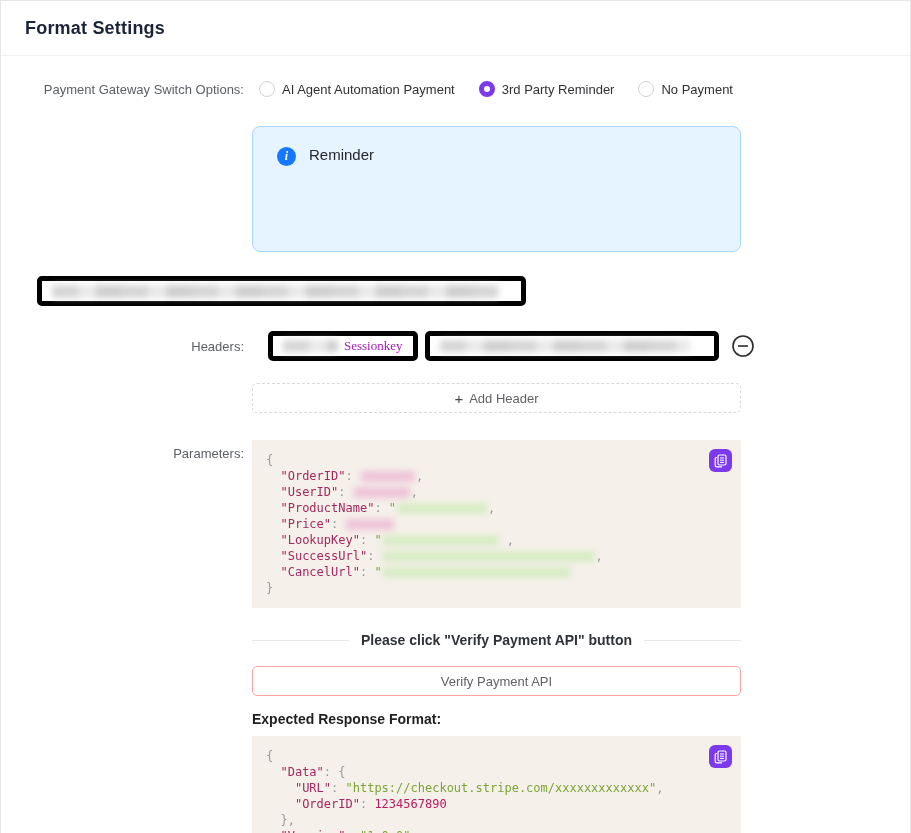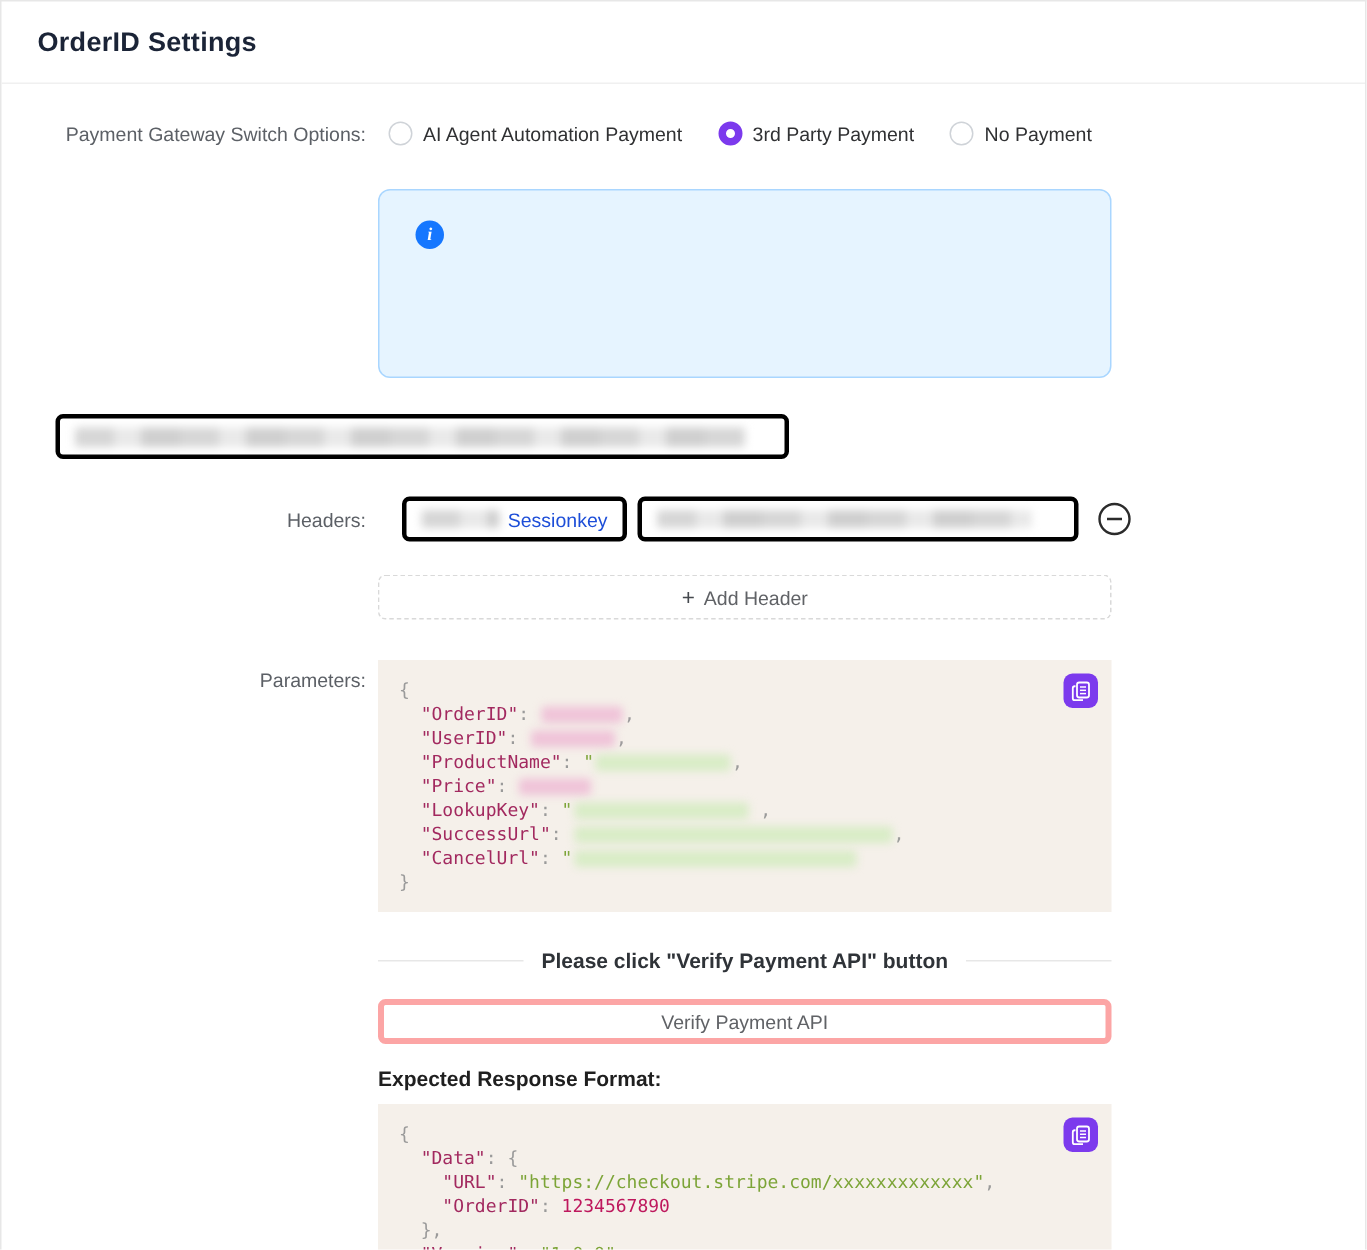--- a/index.html
+++ b/index.html
@@ -44,23 +44,23 @@
 
   
   .chip { display: inline-block; height: 12px; border-radius: 2px;
     filter: blur(3px); vertical-align: middle; }
   .chip-gray  { background: repeating-linear-gradient(90deg,#d6d6d6 0 26px,#e9e9e9 26px 44px,#cfcfcf 44px 70px); }
   .chip-pink  { background: #efc3d8; }
   .chip-green { background: #d8ecc6; }
 
   
   .field-row { margin-top: 24px; }
-  .text-input { height: 30px; border: 3px solid #000000; border-radius: 5px;
+  .text-input { height: 30px; border: 5px solid #000000; border-radius: 5px;
     background: #fff; display: flex; align-items: center; padding: 0 10px;
-    font-size: 13px; color: #1d4ed8; }
+    font-size: 13px; color: #a21caf; font-family: Liberation Serif, serif; }
   .required-mark { color: #d9363e; margin-right: 3px; }
   .url-chip { width: 447px; height: 13px; }
 
   .headers-row { margin-top: 25px; gap: 16px; }
   .headers-inputs { display: flex; align-items: center; }
   .header-key-input { width: 150px; }
   .header-key-input .chip { width: 55px; margin-right: 6px; }
   .header-value-input { width: 294px; margin-left: 7px; }
   .header-value-input .chip { width: 250px; }
   .remove-header { margin-left: 12px; width: 24px; height: 24px; cursor: pointer;
@@ -89,60 +89,61 @@
     background: #7c3aed; border: none; border-radius: 6px; cursor: pointer;
     display: flex; align-items: center; justify-content: center; }
 
   
   .divider-row { margin-top: 24px; }
   .divider { width: 489px; display: flex; align-items: center; gap: 12px; }
   .divider::before, .divider::after { content: ""; flex: 1; border-top: 1px solid #e7e7e7; }
   .divider-text { font-size: 14px; font-weight: bold; color: #2f3338; white-space: nowrap; }
 
   .verify-row { margin-top: 18px; }
-  .verify-btn { width: 489px; height: 30px; background: #fff; border: 4px solid #fca5a5;
+  .verify-btn { width: 489px; height: 30px; background: #fff; border: 1px solid #fca5a5;
     border-radius: 5px; font-size: 13px; color: #606266; cursor: pointer;
     font-family: inherit; }
 
   .expected-row { margin-top: 15px; }
   .expected-label { font-size: 14px; font-weight: bold; color: #1f1f1f; }
   .response-row { margin-top: 9px; align-items: flex-start; }
   .response-block { min-height: 150px; }
 </style>
 </head>
 <body>
 
 <div class="page-header">
-  <div class="page-title">OrderID Settings</div>
+  <div class="page-title">Format Settings</div>
 </div>
 
 <div class="row options-row">
   <div class="row-label">Payment Gateway Switch Options:</div>
   <div class="radio-group">
     <label class="radio-item">
       <span class="radio-circle"></span>
       <span>AI Agent Automation Payment</span>
     </label>
     <label class="radio-item">
       <span class="radio-circle checked"></span>
-      <span>3rd Party Payment</span>
+      <span>3rd Party Reminder</span>
     </label>
     <label class="radio-item">
       <span class="radio-circle"></span>
       <span>No Payment</span>
     </label>
   </div>
 </div>
 
 <div class="row">
   <div class="row-label"></div>
   <div class="row-content">
     <div class="reminder">
       <div class="info-icon">i</div>
       <div>
+        <div class="reminder-title">Reminder</div>
       </div>
     </div>
   </div>
 </div>
 
 <div class="row field-row">
   <div class="row-content">
     <div class="text-input">
       <span class="chip chip-gray url-chip"></span>
     </div>

